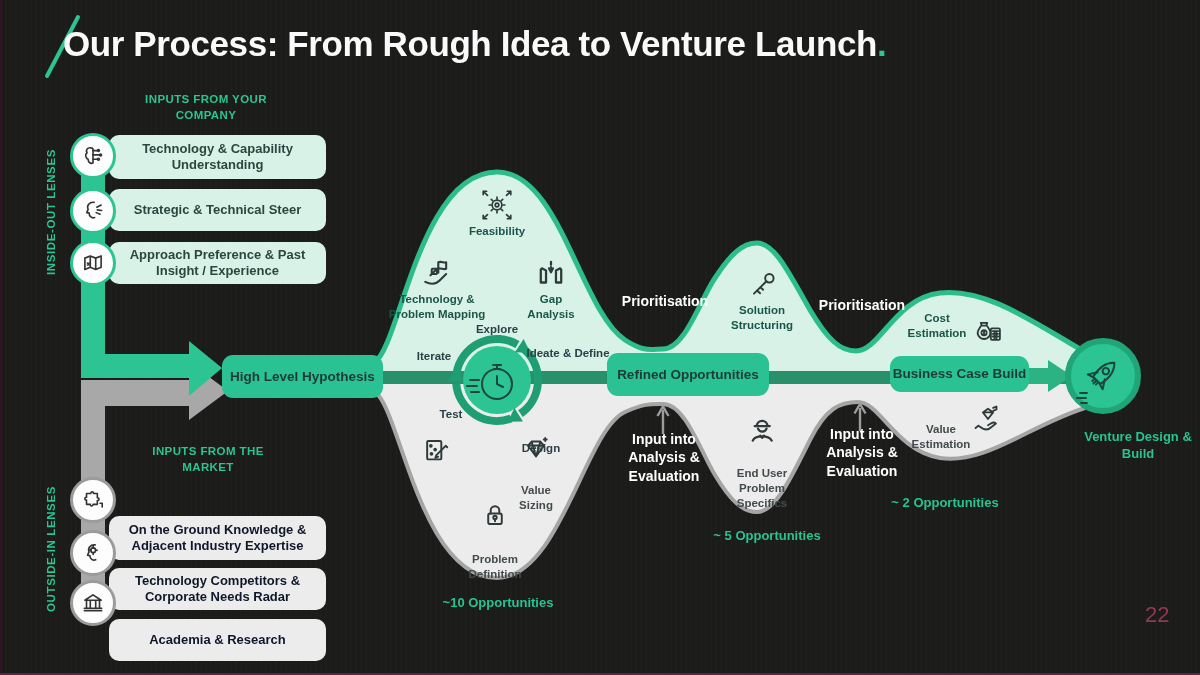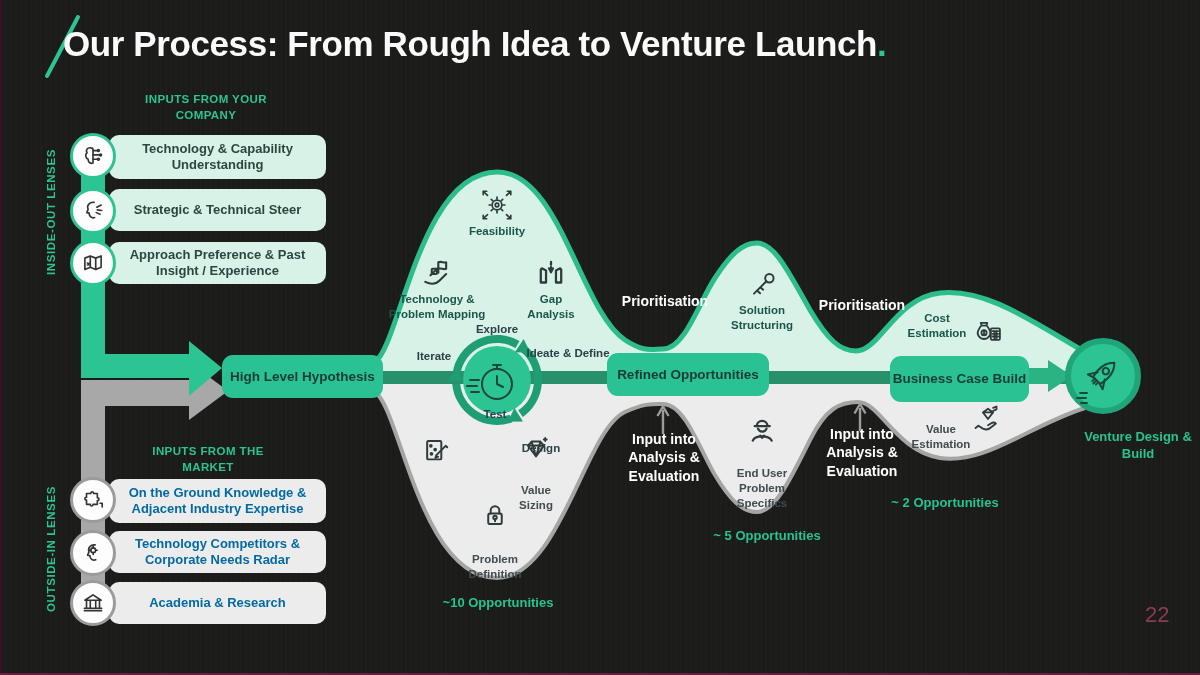--- a/index.html
+++ b/index.html
@@ -11,21 +11,21 @@
   .edge-bottom{left:0;bottom:0;width:1200px;height:2px;background:#63203f;}
   .title{left:63px;top:24px;font-size:35px;font-weight:bold;color:#fafafa;letter-spacing:-0.4px;white-space:nowrap;z-index:4;}
   .title .dot{color:#2cc492;}
   .vlabel{color:#2cc492;font-weight:bold;font-size:11.5px;letter-spacing:0.6px;white-space:nowrap;
     transform:translate(-50%,-50%) rotate(-90deg);z-index:3;}
   .sec-header{width:160px;text-align:center;color:#2cc492;font-weight:bold;font-size:11.5px;
     letter-spacing:0.4px;line-height:1.35;transform:translateX(-50%);z-index:3;}
   .pill{left:109px;width:217px;border-radius:10px;display:flex;align-items:center;justify-content:center;
     text-align:center;font-weight:bold;font-size:13px;line-height:1.25;padding:4px 16px;box-sizing:border-box;z-index:2;}
   .pill.mint{background:#d9f2e8;color:#29473f;}
-  .pill.gray{background:#ececec;color:#0369a1;}
+  .pill.gray{background:#ececec;color:#0f172a;margin-top:37px;}
   .rc{left:70px;width:46px;height:46px;border-radius:50%;background:#fdfdfd;box-sizing:border-box;
     display:flex;align-items:center;justify-content:center;z-index:3;}
   .rc.g{border:3px solid #2cc492;}
   .rc.n{border:3px solid #9b9b9b;}
   .stage-box{background:#2ac293;border-radius:11px;color:#1d3b35;font-weight:bold;font-size:13.5px;
     display:flex;align-items:center;justify-content:center;text-align:center;line-height:1.32;z-index:4;}
   .lbl{transform:translateX(-50%);text-align:center;font-weight:bold;line-height:1.32;z-index:4;}
   .lbl.mintc{color:#1a5648;font-size:11.5px;}
   .lbl.grayc{color:#424b4d;font-size:11.5px;margin-top:16px;}
   .lbl.cyc{color:#2b4147;font-size:11.5px;white-space:nowrap;}
@@ -163,21 +163,21 @@
     </svg>
   </div>
   <div class="abs rc n" style="top:580px;">
     <svg class="ri" width="26" height="26" viewBox="0 0 24 24">
       <path d="M4.5 9.5 L12 4.5 L19.5 9.5 Z M6 9.5 V16.5 M9.5 9.5 V16.5 M14.5 9.5 V16.5 M18 9.5 V16.5 M4 17 H20 M4 19.2 H20"></path>
     </svg>
   </div>
 
   <div class="abs stage-box" style="left:222px;top:355px;width:161px;height:43px;">High Level Hypothesis</div>
   <div class="abs stage-box" style="left:607px;top:353px;width:162px;height:43px;">Refined Opportunities</div>
-  <div class="abs stage-box" style="left:890px;top:356px;width:139px;height:46px;">Business Case Build</div>
+  <div class="abs stage-box" style="left:890px;top:356px;width:139px;height:36px;">Business Case Build</div>
 
   <span class="abs icon-pos" style="left:497px;top:205px;">
     <svg class="oi" width="36" height="36" viewBox="0 0 34 34">
       <circle cx="17" cy="17" r="4.6"></circle>
         <circle cx="17" cy="17" r="1.7"></circle>
       <path d="M17 11.4 V9.6 M17 22.6 V24.4 M11.4 17 H9.6 M22.6 17 H24.4 M13 13 L11.6 11.6 M21 21 L22.4 22.4 M13 21 L11.6 22.4 M21 13 L22.4 11.6"></path>
       <path d="M8 8 L4 4 M4 4 V7.2 M4 4 H7.2 M26 8 L30 4 M30 4 V7.2 M30 4 H26.8 M8 26 L4 30 M4 30 V26.8 M4 30 H7.2 M26 26 L30 30 M30 30 V26.8 M30 30 H26.8"></path>
     </svg>
   </span>
   <div class="abs lbl mintc" style="left:497px;top:224px;width:90px;">Feasibility</div>
@@ -196,21 +196,21 @@
       <path d="M5.5 8 L8.5 9.5 V18 H4.8 V9 Z M18.5 8 L15.5 9.5 V18 H19.2 V9 Z"></path>
       <path d="M12 3.5 V8.5" stroke-dasharray="2 1.6"></path>
       <path d="M10.6 8 L12 10.8 L13.4 8"></path>
     </svg>
   </span>
   <div class="abs lbl mintc" style="left:551px;top:292px;width:70px;">Gap Analysis</div>
 
   <div class="abs lbl cyc" style="left:497px;top:322px;">Explore</div>
   <div class="abs lbl cyc" style="left:434px;top:349px;">Iterate</div>
   <div class="abs lbl cyc" style="left:568px;top:346px;">Ideate &amp; Define</div>
-  <div class="abs lbl cyc" style="left:451px;top:407px;margin-left:44px;">Test</div>
+  <div class="abs lbl cyc" style="left:451px;top:407px;">Test</div>
   <div class="abs lbl cyc" style="left:541px;top:405px;margin-top:36px;">Design</div>
 
   <span class="abs icon-pos" style="left:437px;top:452px;">
     <svg class="oi" width="32" height="32" viewBox="0 0 26 26">
       <rect x="5" y="4" width="11.5" height="15" rx="1"></rect>
       <circle cx="8" cy="8" r="0.7"></circle>
         <circle cx="11.5" cy="11" r="0.7"></circle>
         <circle cx="8.5" cy="14.5" r="0.7"></circle>
       <path d="M12.5 15.5 L20 8 L21.3 9.2 M12.5 15.5 l-0.8 2.2 l2.2 -0.9"></path>
     </svg>

